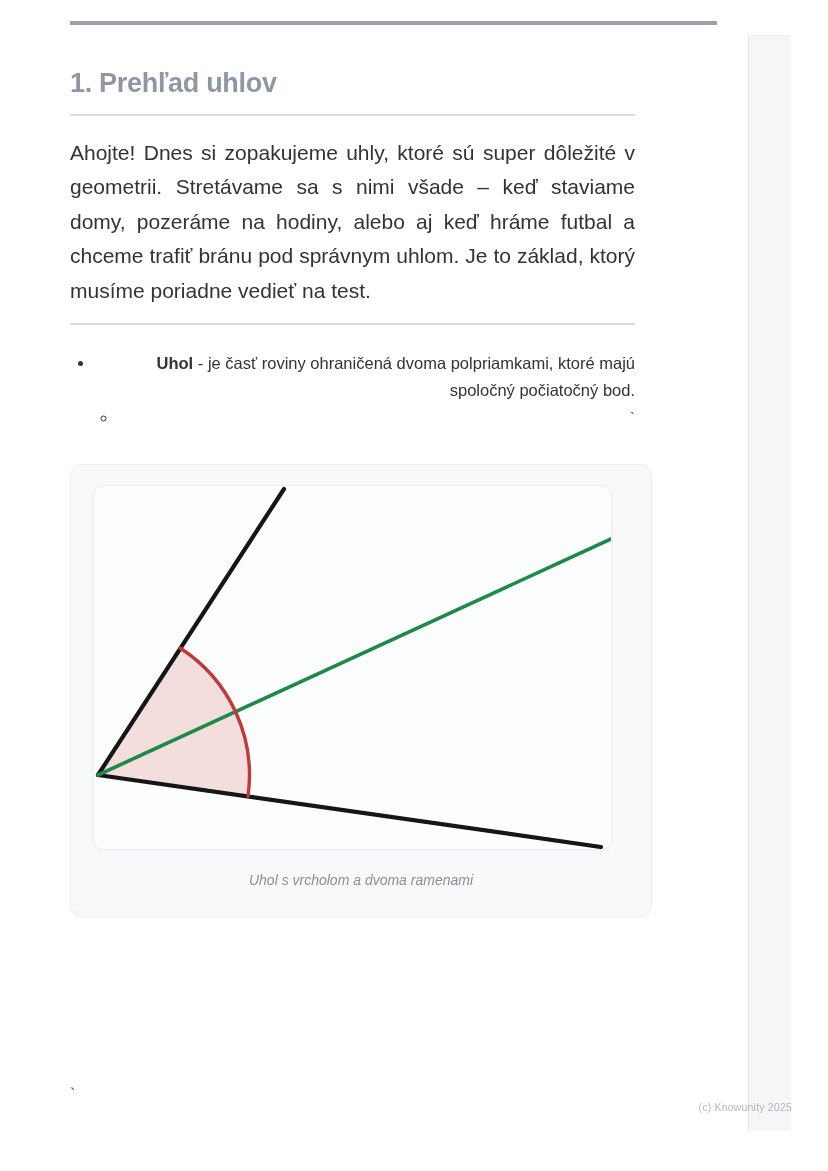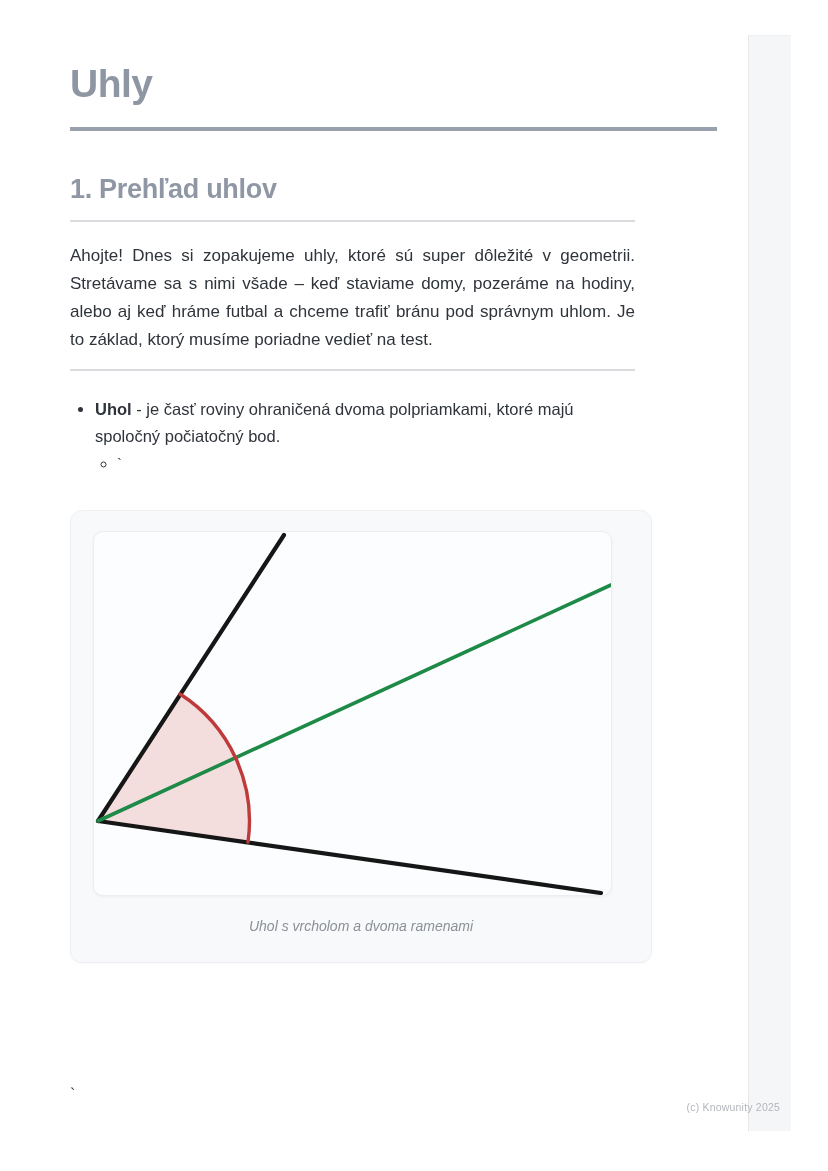--- a/index.html
+++ b/index.html
@@ -53,34 +53,35 @@
   }
   .rule-thin {
     margin: 15px 0 0 0;
     width: 100%;
     height: 2px;
     background: #dadce0;
     border: none;
   }
   .body-text {
     margin: 20px 0 0 0;
-    font-size: 17px;
+    font-size: 21px;
     line-height: 1.64;
     color: #2f343b;
     text-align: justify;
   }
   .body-text.no-justify { text-align: left; }
 
   ul.main-list {
     margin: 25px 0 0 0;
     padding: 0 0 0 25px;
     list-style: disc;
     font-size: 16.5px;
     line-height: 1.64;
     color: #2f343b;
+    text-align: right;
   }
   ul.sub-list {
     margin: 3px 0 0 0;
     padding: 0 0 0 22px;
     list-style: circle;
     font-size: 15px;
     color: #2f343b;
   }
   ul.sub-list li { line-height: 1.4; }
 
@@ -113,38 +114,37 @@
 
   .stray-backtick {
     position: absolute;
     left: 70px; top: 1086px;
     font-size: 16px;
     color: #3a3f45;
     z-index: 1;
   }
   .page-footer {
     position: absolute;
-    left: 4px; top: 1101px;
+    left: 16px; top: 1101px;
     width: 776px;
     text-align: right;
     font-size: 10.5px;
     letter-spacing: 0.2px;
     color: #b3b6bb;
     z-index: 2;
     padding-left: 40px;
   }
 </style>
 </head>
 <body>
 
 <div class="page-edge"></div>
 
 <div class="main">
 
-  <h1 class="doc-title">Uhly</h1>
   <div class="rule-thick"></div>
 
   <h2 class="section-heading">1. Prehľad uhlov</h2>
   <div class="rule-thin"></div>
   <p class="body-text">Ahojte! Dnes si zopakujeme uhly, ktoré sú super dôležité v geometrii. Stretávame sa s nimi všade – keď staviame domy, pozeráme na hodiny, alebo aj keď hráme futbal a chceme trafiť bránu pod správnym uhlom. Je to základ, ktorý musíme poriadne vedieť na test.</p>
 
   <div class="rule-thin"></div>
 
   <ul class="main-list">
     <li>

